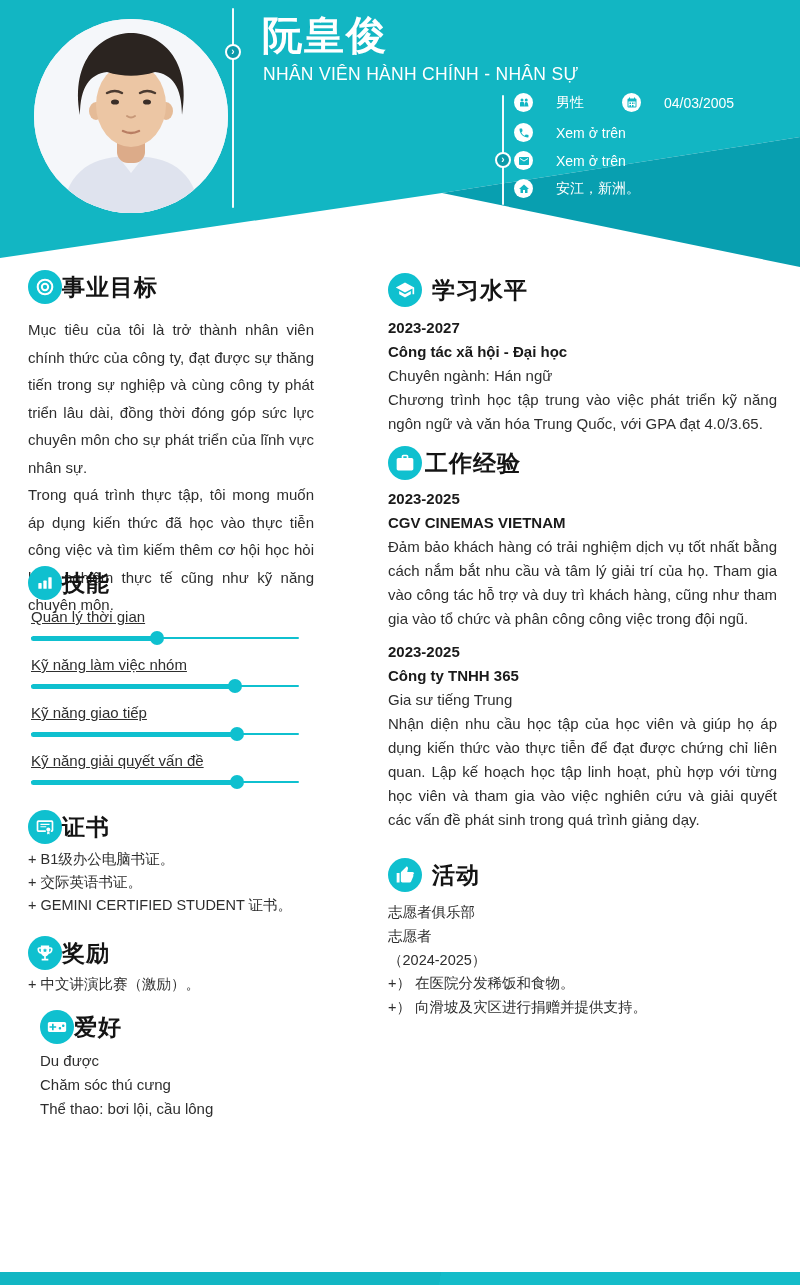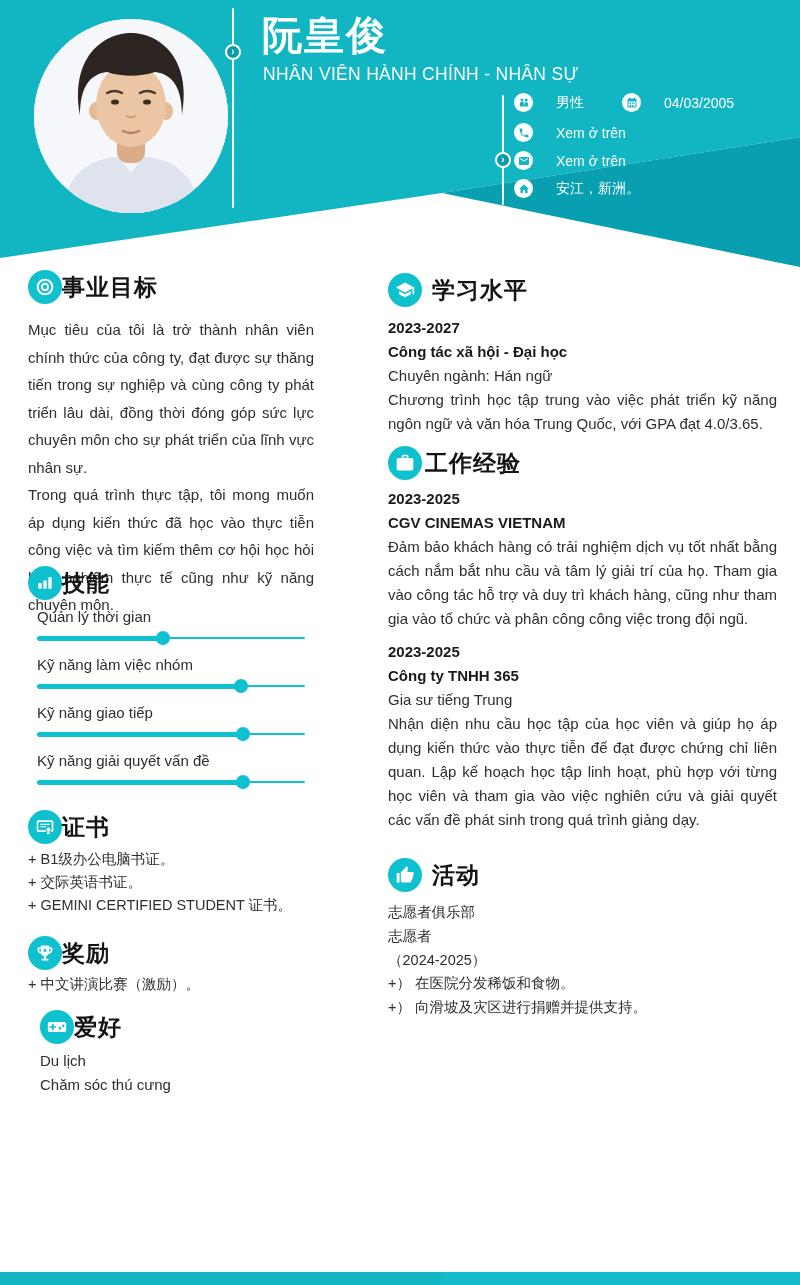--- a/index.html
+++ b/index.html
@@ -43,21 +43,21 @@
   
   .sec{position:absolute;}
   .sec-heading{display:flex;align-items:center;gap:0;}
   .sec-icon{width:34px;height:34px;border-radius:50%;background:var(--icon-circle);
     display:flex;align-items:center;justify-content:center;flex:none;}
   .sec-icon svg{width:20px;height:20px;fill:#fff;}
   .sec-title{font-size:23px;font-weight:bold;color:var(--heading-text);letter-spacing:1px;}
   .p-just{font-size:15px;line-height:27.5px;text-align:justify;color:var(--body-text);margin:0;}
   .objective-body{margin-top:12px;width:286px;}
   
-  .skill{margin:8px 0 0 9px;width:268px;}
+  .skill{margin:8px 0 0 3px;width:268px;text-decoration:underline;}
   .skill + .skill{margin-top:10px;}
   .skill-label{font-size:15px;color:var(--body-text);line-height:18px;margin-bottom:4px;}
   .skill-track{position:relative;height:16px;}
   .track-line{position:absolute;left:0;right:0;top:7px;height:2px;background:var(--icon-circle);border-radius:1px;}
   .track-fill{position:absolute;left:0;top:6px;height:5px;background:var(--icon-circle);border-radius:3px;}
   .track-dot{position:absolute;top:1px;width:14px;height:14px;border-radius:50%;background:var(--icon-circle);}
   
   .plain-list{margin-top:4px;}
   .plain-list .li{font-size:14.5px;line-height:23px;color:var(--body-text);}
   .hobby-list{margin-top:5px;}
@@ -259,22 +259,23 @@
   <div class="sec" style="left:40px;top:1010px;width:300px">
     <div class="sec-heading">
       <span class="sec-icon">
         <svg viewBox="0 0 24 24">
             <path d="M21 6H3c-1.1 0-2 .9-2 2v8c0 1.1.9 2 2 2h18c1.1 0 2-.9 2-2V8c0-1.1-.9-2-2-2zM11 13H8v3H6v-3H3v-2h3V8h2v3h3v2zm4.5 2c-.83 0-1.5-.67-1.5-1.5s.67-1.5 1.5-1.5 1.5.67 1.5 1.5-.67 1.5-1.5 1.5zm4-3c-.83 0-1.5-.67-1.5-1.5S18.67 9 19.5 9s1.5.67 1.5 1.5-.67 1.5-1.5 1.5z"></path>
           </svg>
       </span>
       <span class="sec-title">爱好</span>
     </div>
     <div class="hobby-list">
-      <div class="li">Du lịch</div>
+      <div class="li">Du được</div>
       <div class="li">Chăm sóc thú cưng</div>
+      <div class="li">Thể thao: bơi lội, cầu lông</div>
     </div>
   </div>
 
   <div class="sec" style="left:388px;top:273px;width:389px">
     <div class="sec-heading" style="gap:10px">
       <span class="sec-icon">
         <svg viewBox="0 0 24 24">
             <path d="M12 3L1 9l11 6 9-4.91V17h2V9L12 3zM5 13.18v4L12 21l7-3.82v-4L12 17l-7-3.82z"></path>
           </svg>
       </span>

